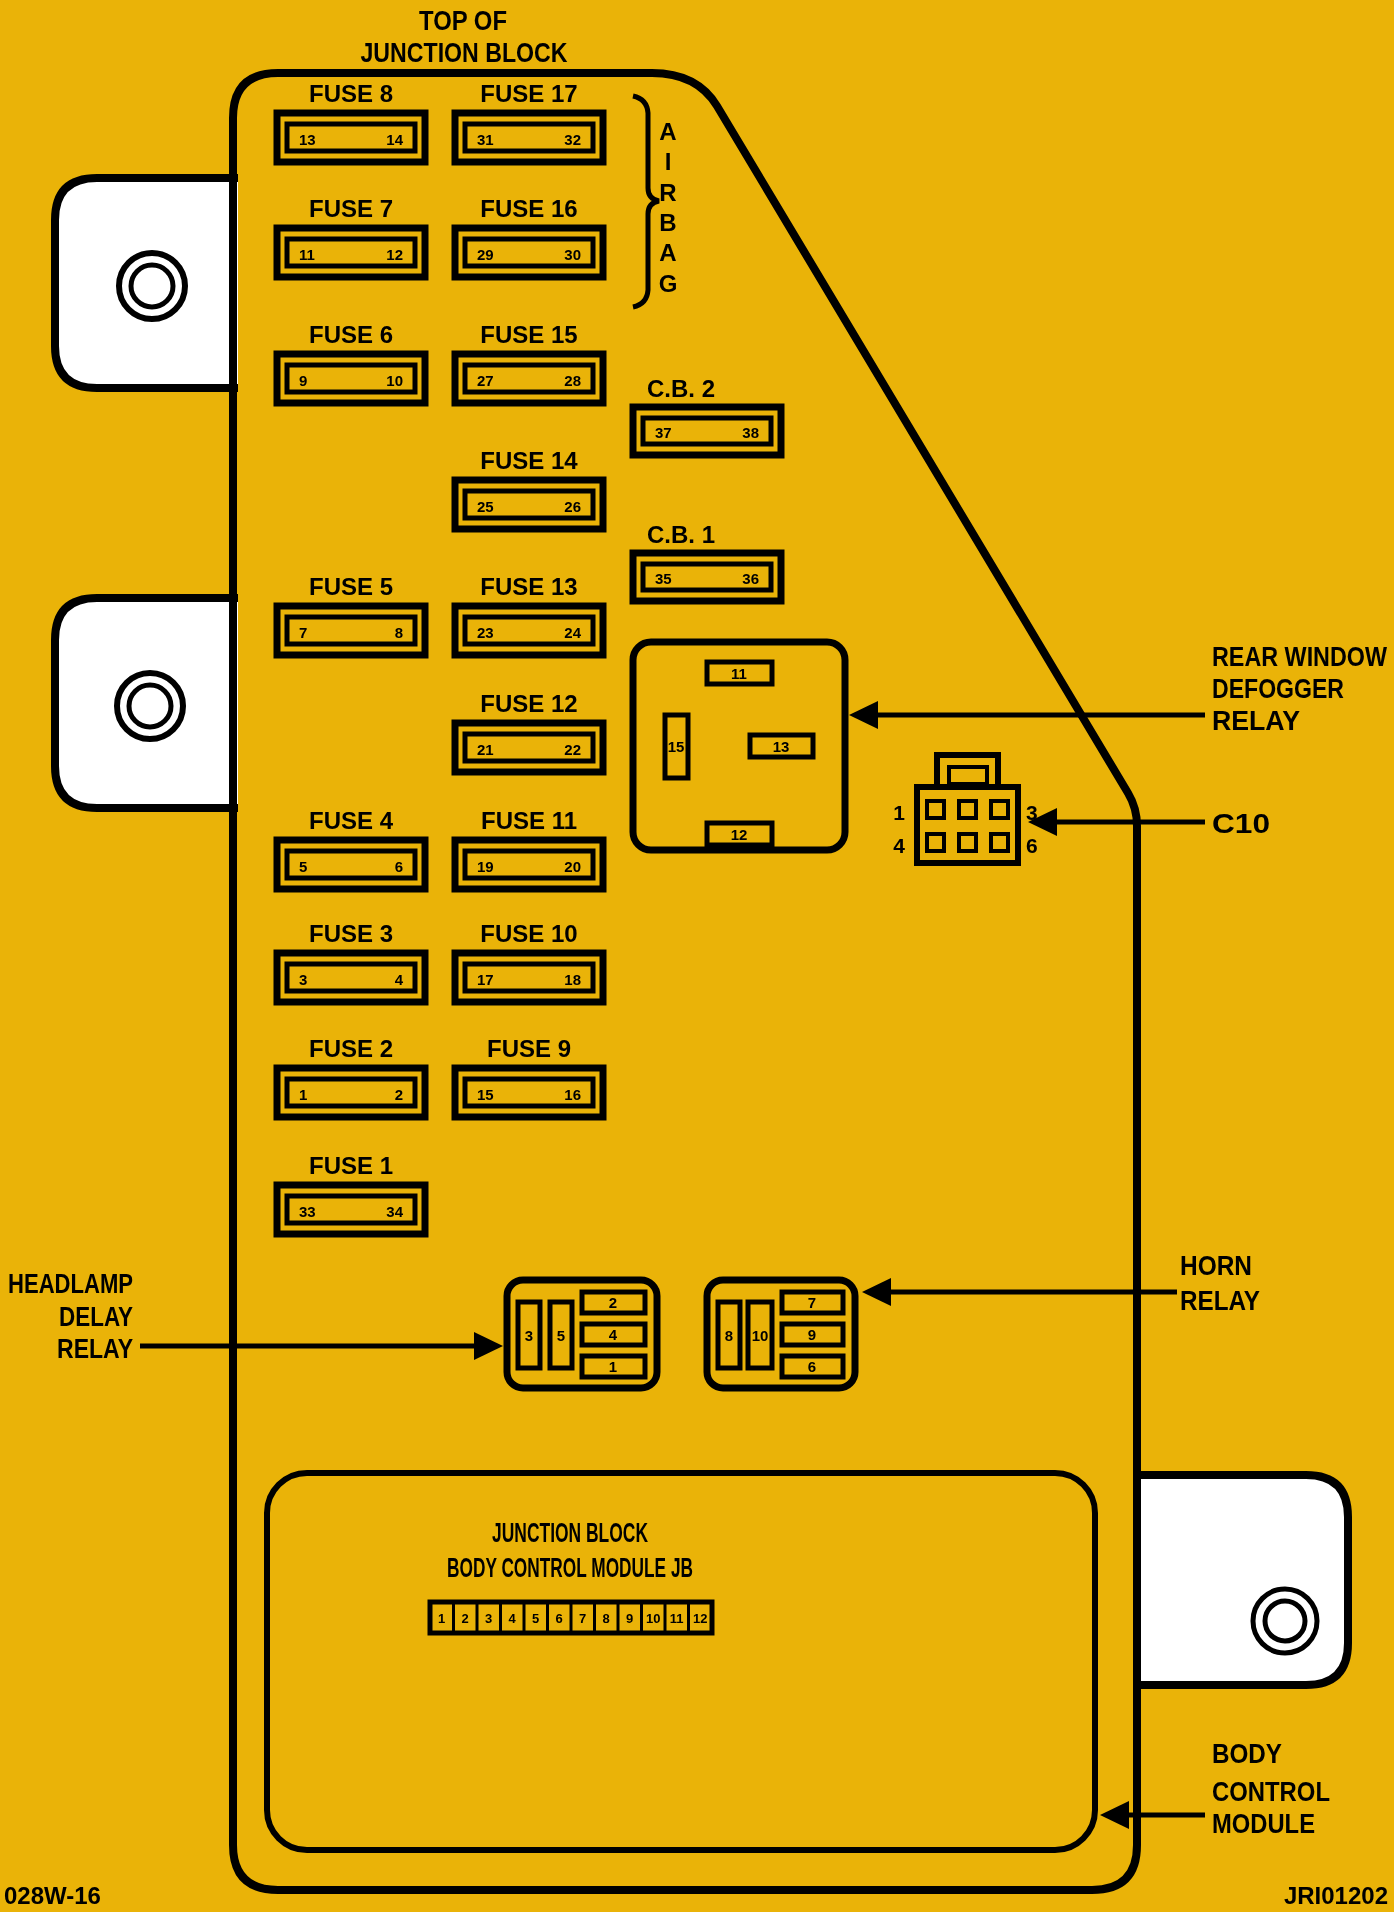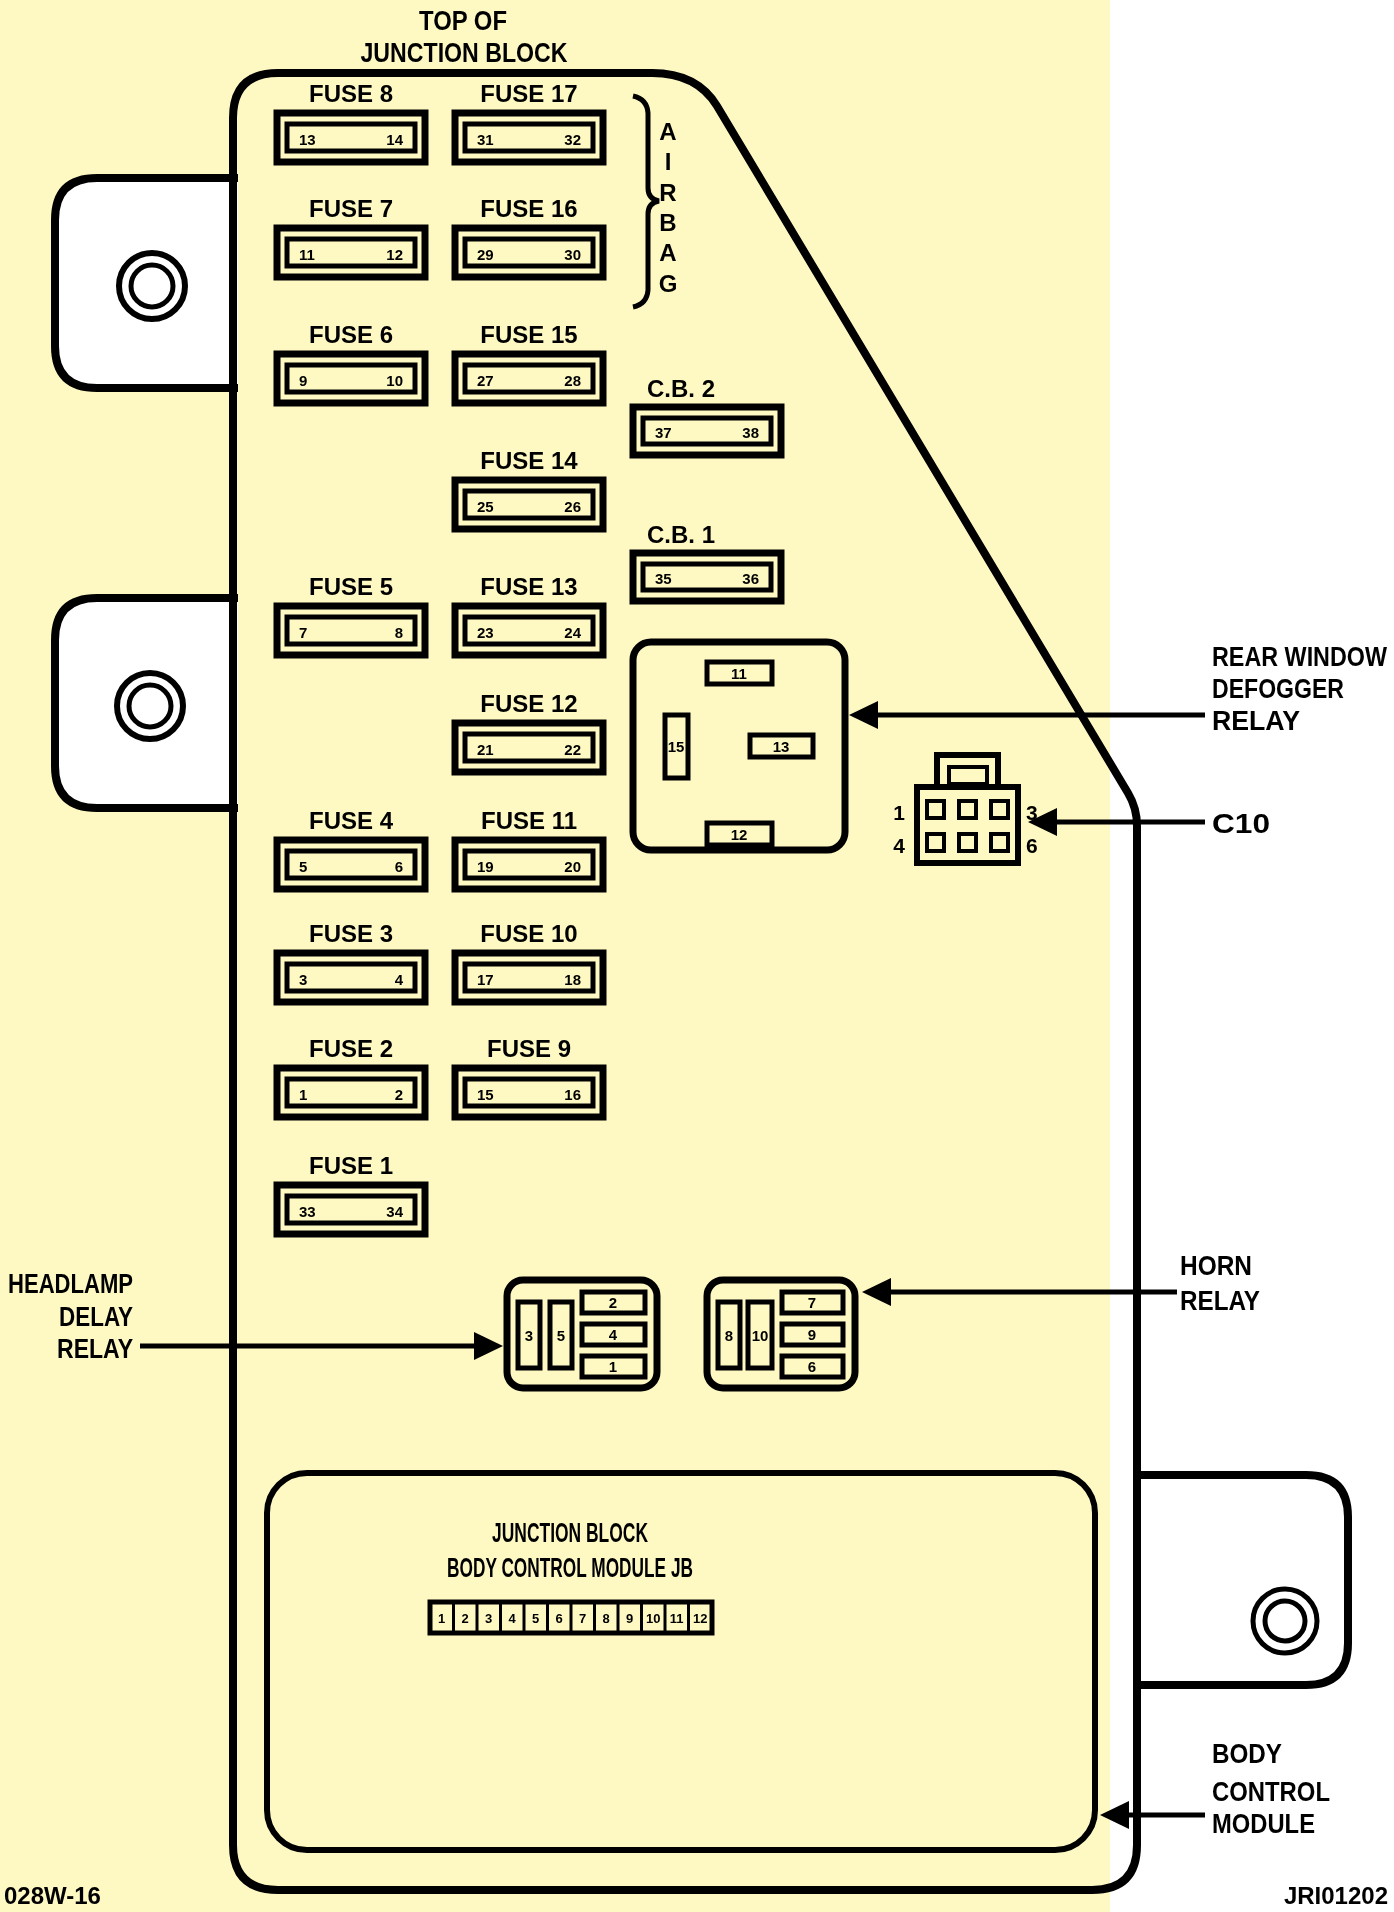--- a/index.html
+++ b/index.html
@@ -1,16 +1,16 @@
 <!DOCTYPE html>
 <html><head>
 <meta charset="utf-8">
 <style>
   html,body{margin:0;padding:0;background:#ffffff;}
-  .stage{position:relative;width:1110px;height:1912px;background:#fef9c3;}
+  .stage{position:relative;width:1394px;height:1912px;background:#eab308;}
   svg{display:block;}
   svg text{font-family:"Liberation Sans",sans-serif;font-weight:bold;fill:#000;}
   .s8{fill:none;stroke:#000;stroke-width:8;}
   .s7{fill:none;stroke:#000;stroke-width:7;}
   .s6{fill:none;stroke:#000;stroke-width:6;}
   .s5{fill:none;stroke:#000;stroke-width:5;}
   .s4{fill:none;stroke:#000;stroke-width:4;}
   .s3{fill:none;stroke:#000;stroke-width:3;}
   .tabfill{fill:#fff;stroke:#000;stroke-width:8;}
   .arrowline{stroke:#000;stroke-width:5;fill:none;}

